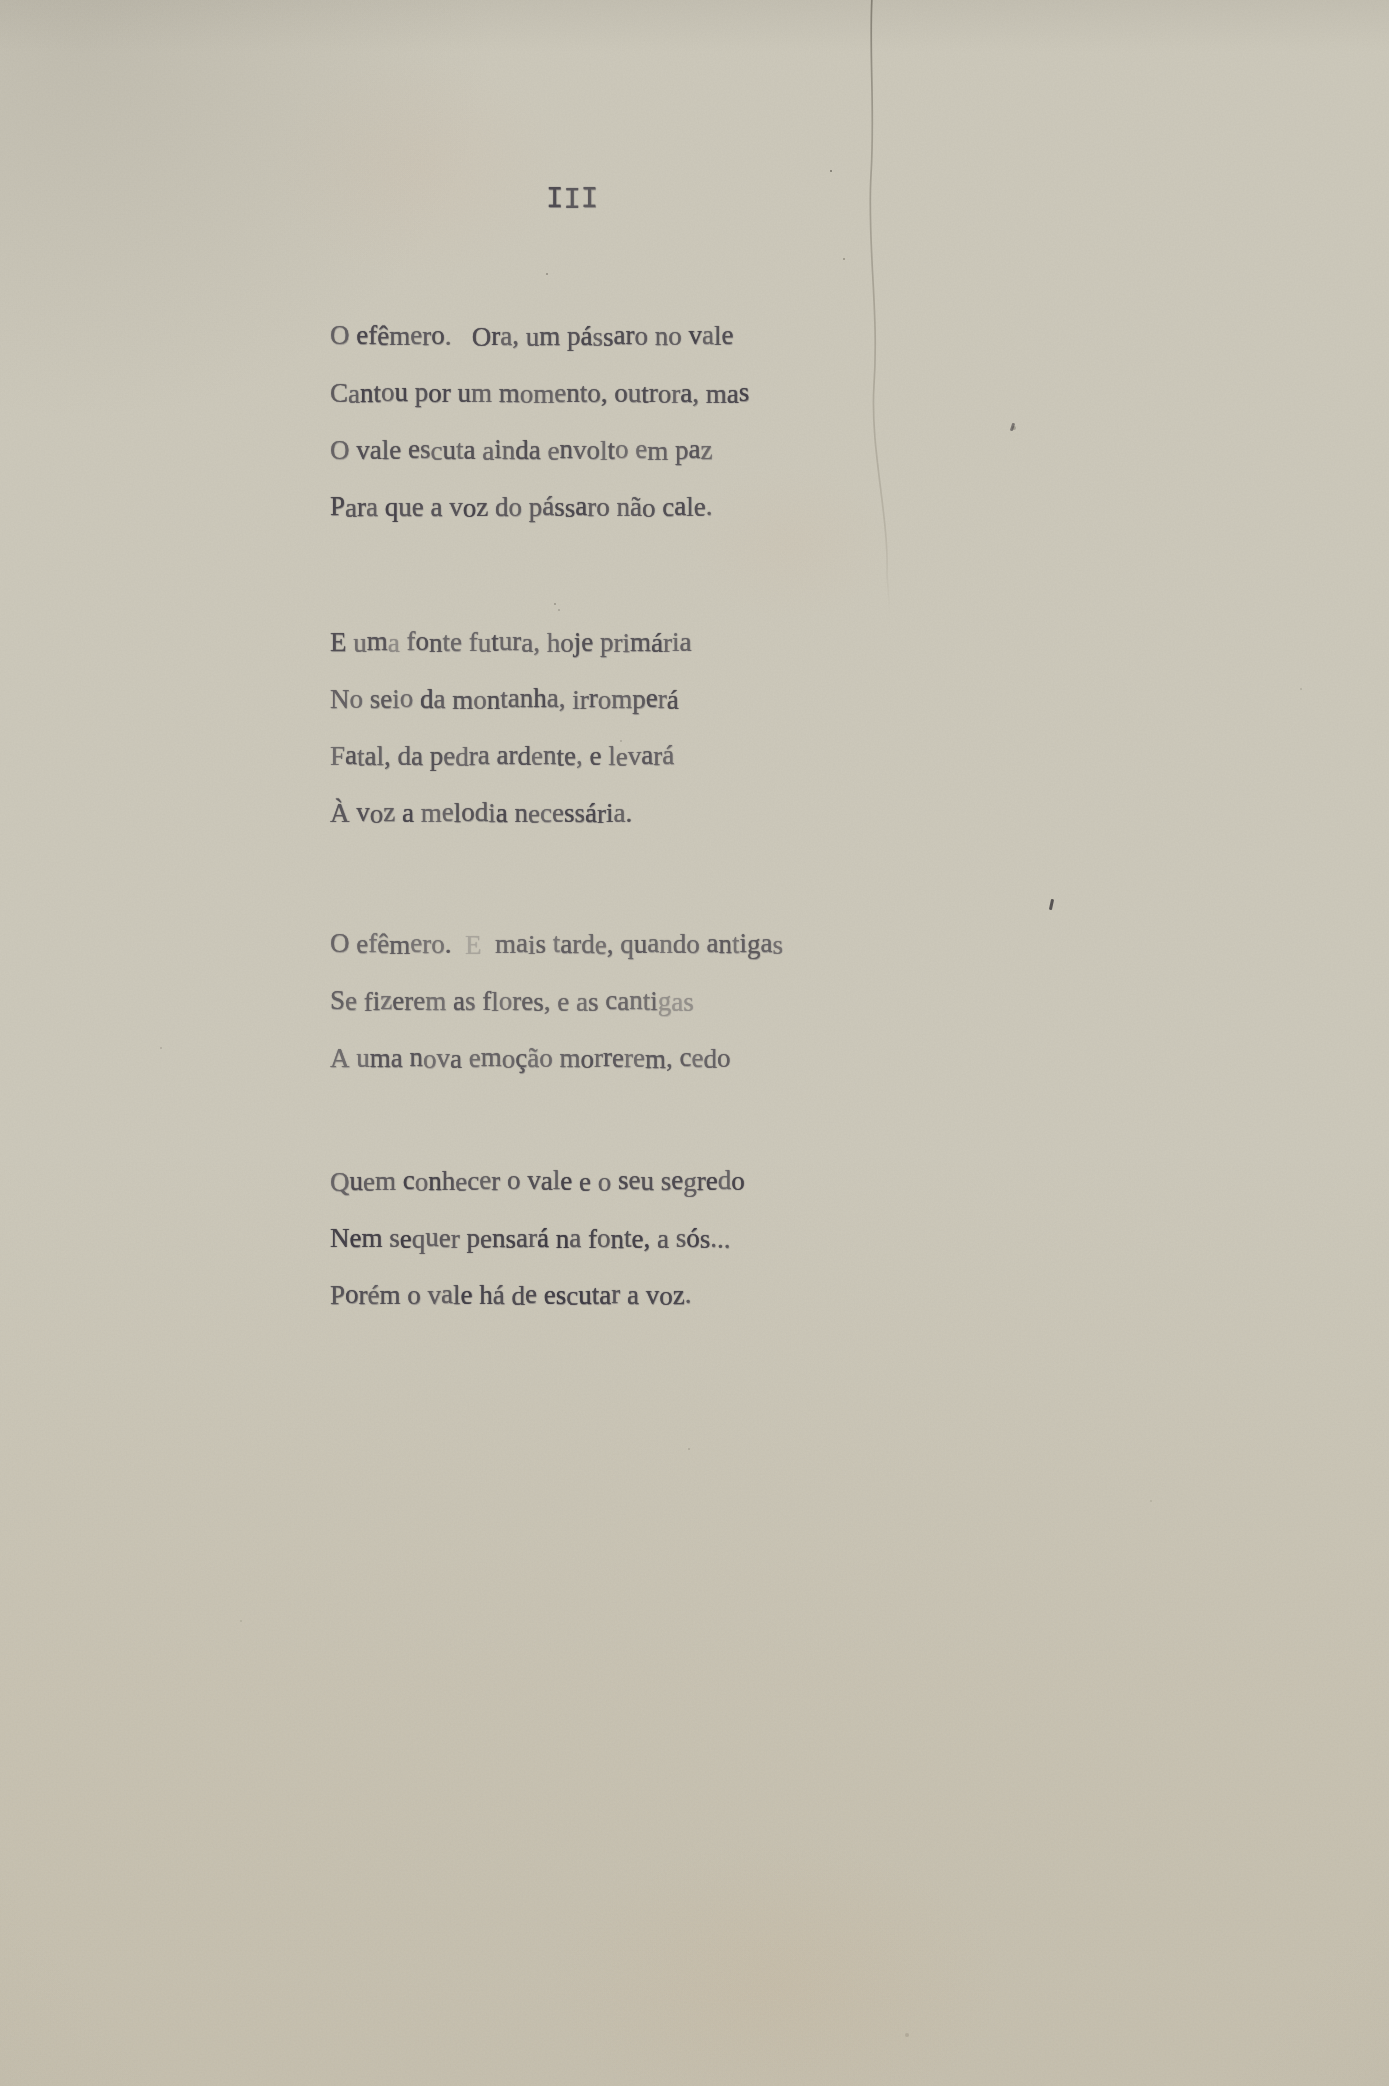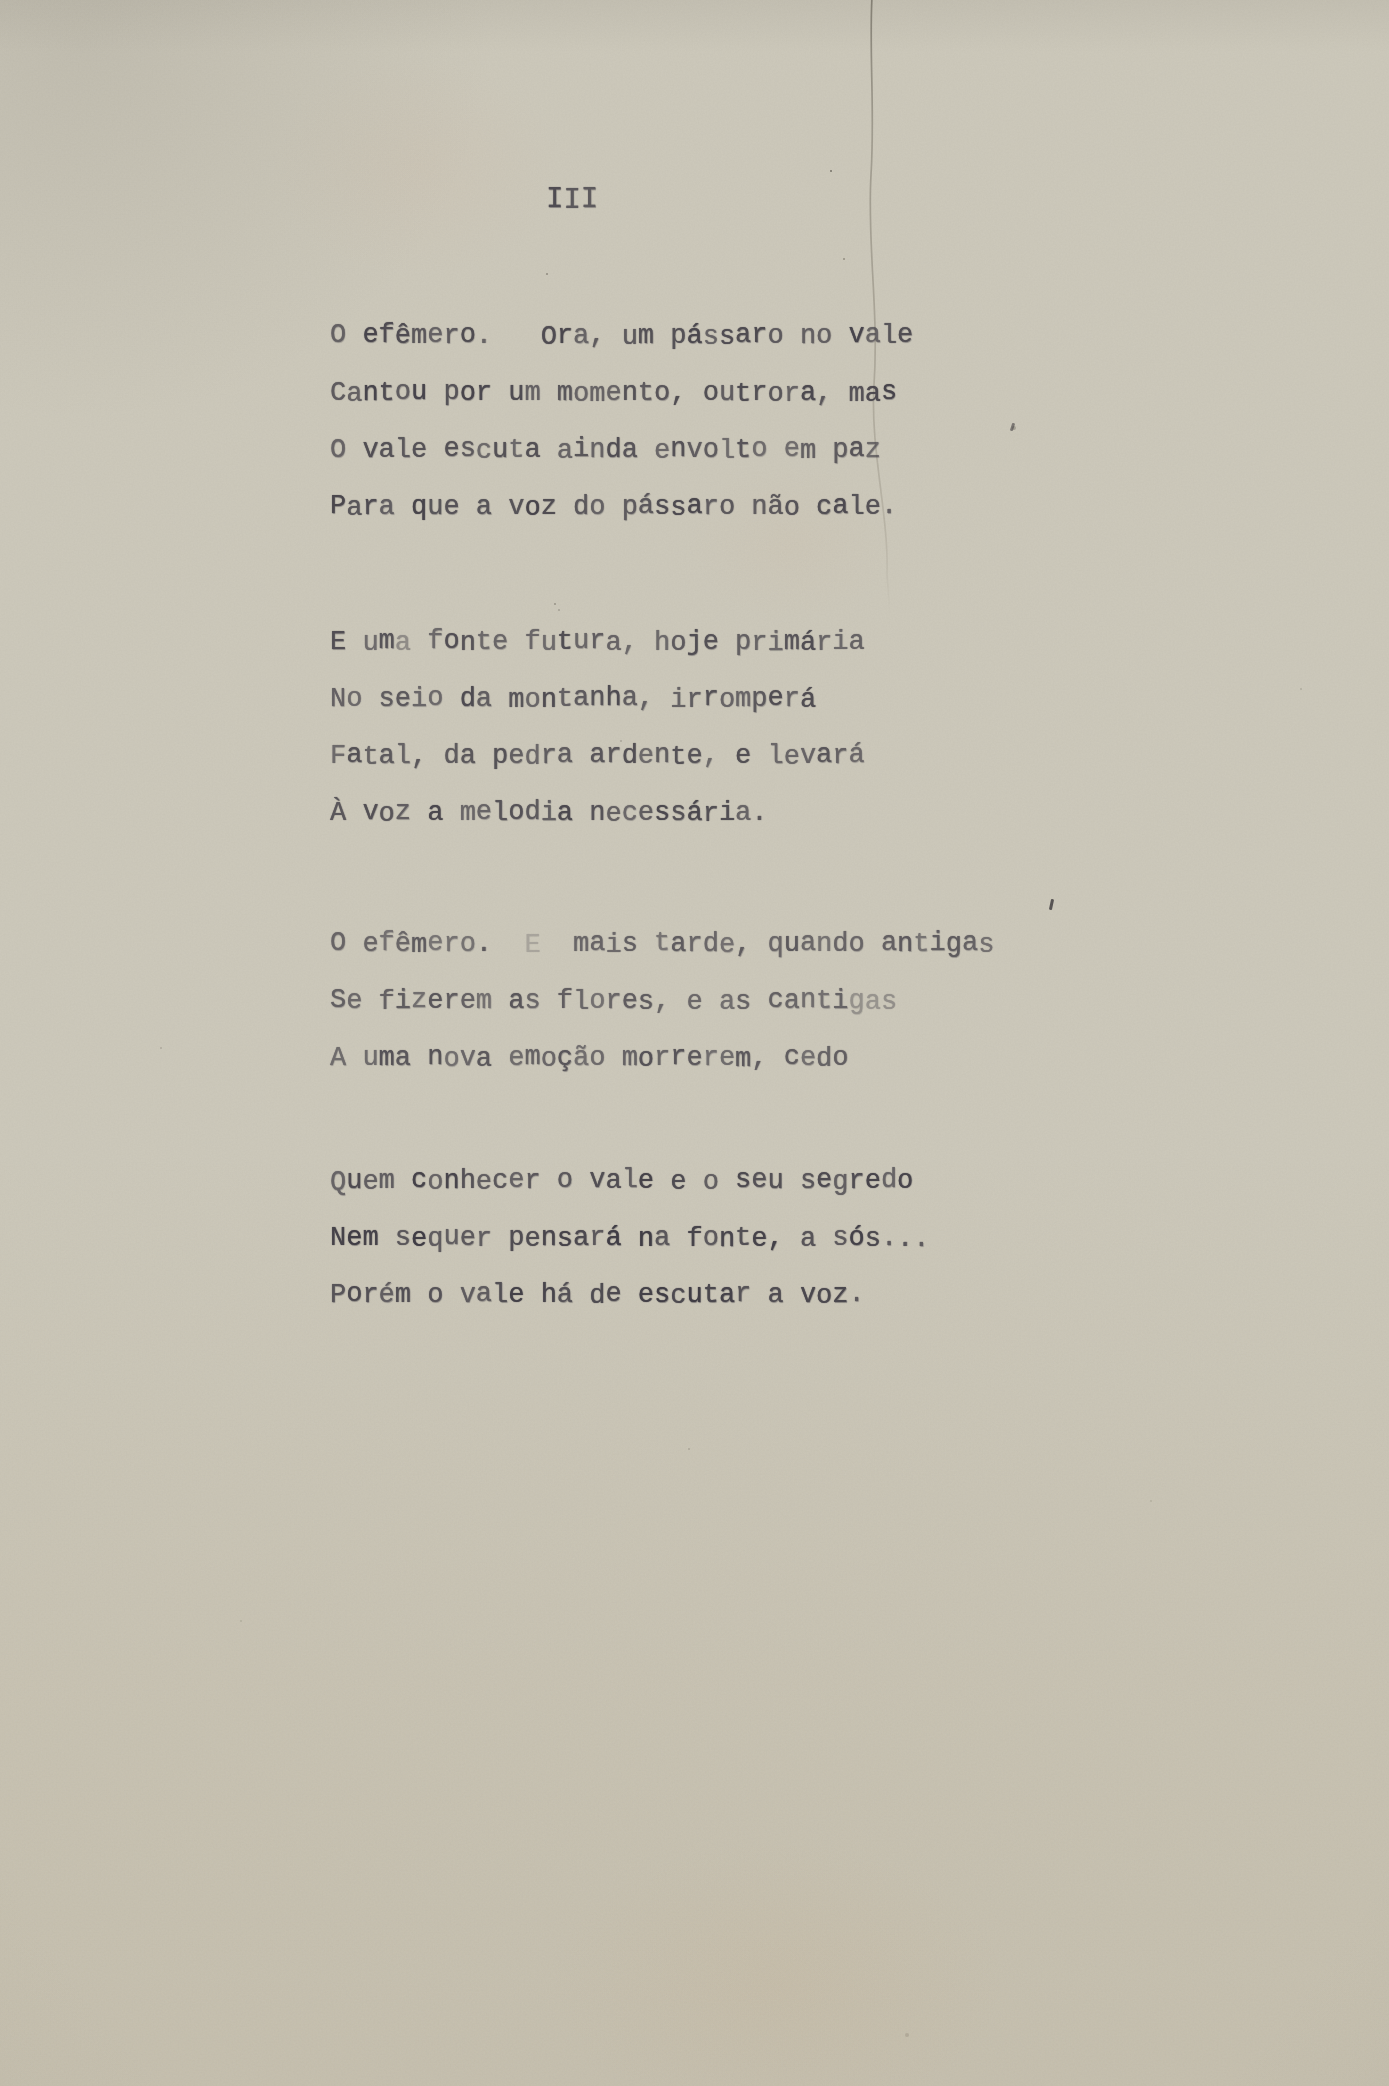--- a/index.html
+++ b/index.html
@@ -39,21 +39,21 @@
     text-shadow:0 0 1px rgba(63,60,68,0.85), 0.6px 0.6px 0.8px rgba(63,60,68,0.45);
   }
   .title{
     position:absolute;left:546px;top:182px;
     font-size:29px;line-height:36px;
     color:var(--ink);
     white-space:pre;
     text-shadow:0 0 1px rgba(63,60,68,0.9), 0.6px 0.6px 0.8px rgba(63,60,68,0.5);
   }
   .line{height:57px;}
-  .seg{white-space:pre;}
+  .seg{white-space:pre;font-family:Liberation Serif, serif;}
   .ch{display:inline-block;white-space:pre;}
   
   .specks{
     position:absolute;left:830px;top:170px;width:2px;height:2px;border-radius:50%;
     background:rgba(70,66,60,0.65);
     box-shadow:
       13px 88px 0 0 rgba(80,75,65,0.45),
       -284px 103px 0 0 rgba(85,80,70,0.5),
       -276px 433px 0 0 rgba(90,85,75,0.45),
       -272px 439px 0 0 rgba(95,90,80,0.35),

